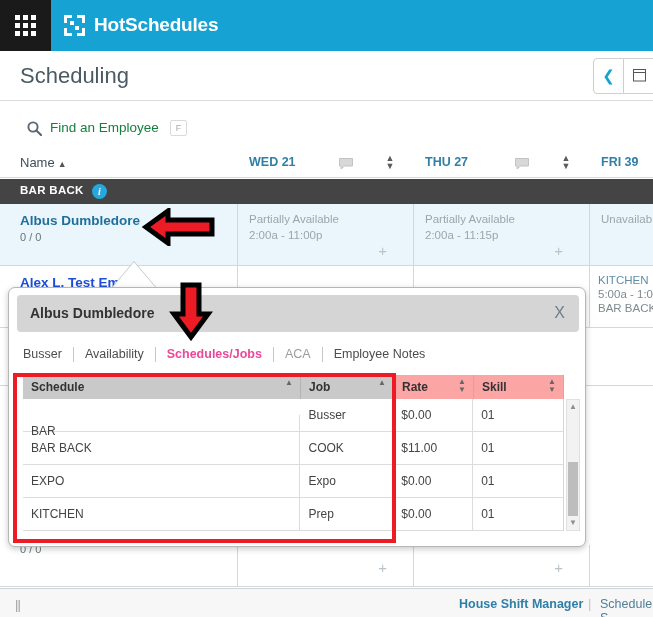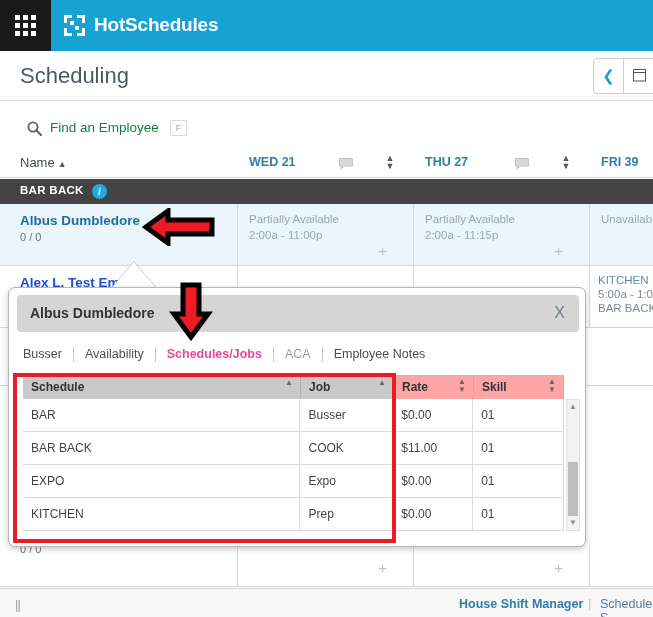--- a/index.html
+++ b/index.html
@@ -318,21 +318,21 @@
           <span class="sicon" style="top:3px;">▲<br>▼</span>
         </div>
         <div class="th light" style="width:90px;">
           <span class="lbl">Skill</span>
           <span class="sicon" style="top:3px;">▲<br>▼</span>
         </div>
       </div>
 
       <div class="tbody">
         <div class="trow">
-          <span class="td" style="width:278px;">BAR</span>
+          <span class="td" style="width:278px;margin-top:16px;">BAR</span>
           <span class="td" style="width:93px;">Busser</span>
           <span class="td" style="width:80px;">$0.00</span>
           <span class="td" style="width:90px;">01</span>
         </div>
         <div class="trow">
           <span class="td" style="width:278px;">BAR BACK</span>
           <span class="td" style="width:93px;">COOK</span>
           <span class="td" style="width:80px;">$11.00</span>
           <span class="td" style="width:90px;">01</span>
         </div>

